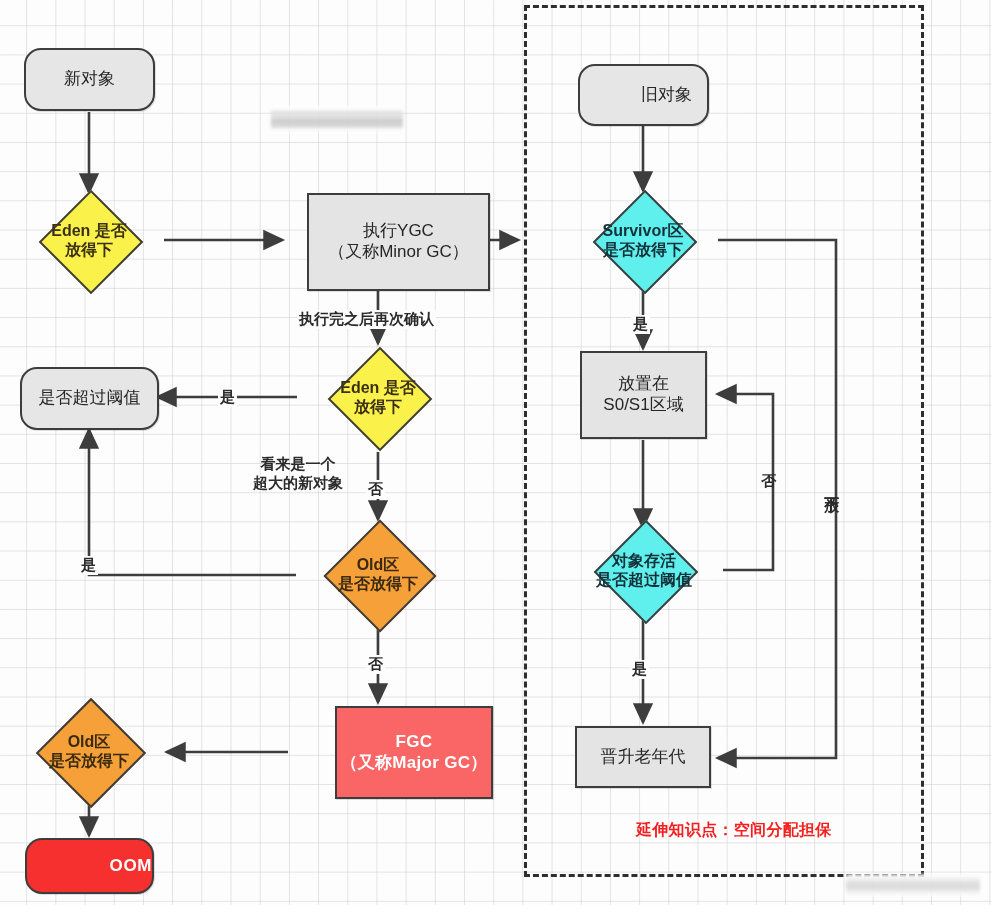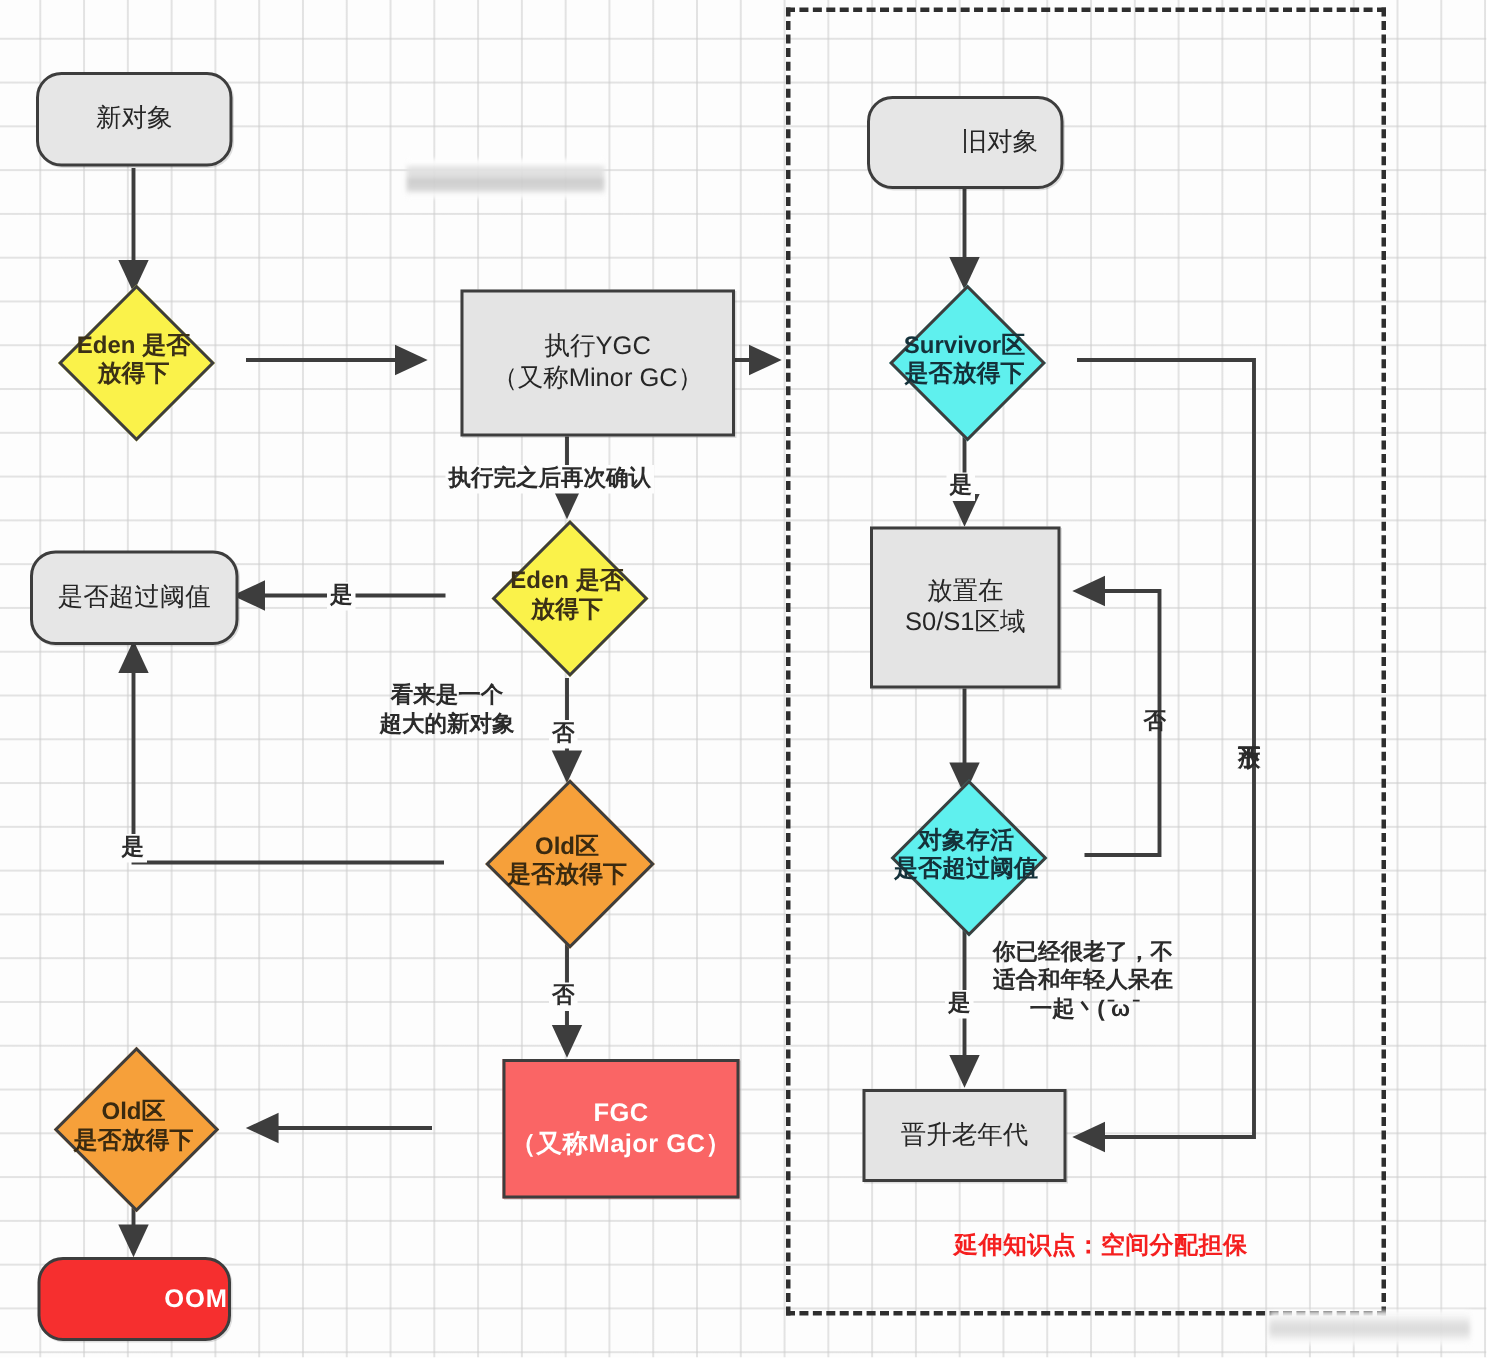--- a/index.html
+++ b/index.html
@@ -183,21 +183,21 @@
     <span>旧对象</span>
   </div>
 
   <div class="dia cyan" style="left:608px;top:205px;width:70px;height:70px;">
     <div class="shape"></div>
     <div class="txt">
         <span>Survivor区<br>是否放得下</span>
       </div>
   </div>
 
-  <div class="node proc" style="left:580px;top:351px;width:127px;height:108px;">
+  <div class="node proc" style="left:580px;top:351px;width:127px;height:88px;">
     <span>放置在<br>S0/S1区域</span>
   </div>
 
   <div class="dia cyan" style="left:609px;top:535px;width:70px;height:70px;">
     <div class="shape"></div>
     <div class="txt">
         <span>对象存活<br>是否超过阈值</span>
       </div>
   </div>
 
@@ -218,21 +218,20 @@
   <div class="elabel boxed" style="left:366px;top:655px;">否</div>
 
   <div class="elabel boxed" style="left:631px;top:315px;">是</div>
 
   <div class="elabel boxed vert" style="left:757px;top:462px;">否</div>
 
   <div class="elabel boxed vert" style="left:820px;top:486px;">放不下</div>
 
   <div class="elabel boxed" style="left:630px;top:660px;">是</div>
 
-  <div class="elabel" style="left:662px;top:626px;text-align:center;">你已经很老了，不<br>适合和年轻人呆在<br>一起丶( ̄ω ̄</div>
 
 
   <div class="redtip" style="left:636px;top:820px;">延伸知识点：空间分配担保</div>
 
   <div class="mosaic" style="left:271px;top:106px;width:132px;height:26px;
               background:linear-gradient(180deg,#ffffff 0%,#fbfbfb 14%,#e2e2e2 22%,#dcdcdc 48%,#c9c9c9 52%,#d4d4d4 78%,#f6f6f6 88%,#ffffff 100%);
               filter:blur(1.4px);"></div>
   <div class="mosaic" style="left:846px;top:874px;width:134px;height:22px;
               background:linear-gradient(180deg,#ffffff 0%,#f2f2f2 20%,#dcdcdc 42%,#d9d9d9 62%,#efefef 82%,#ffffff 100%);
               filter:blur(1.6px);"></div>

